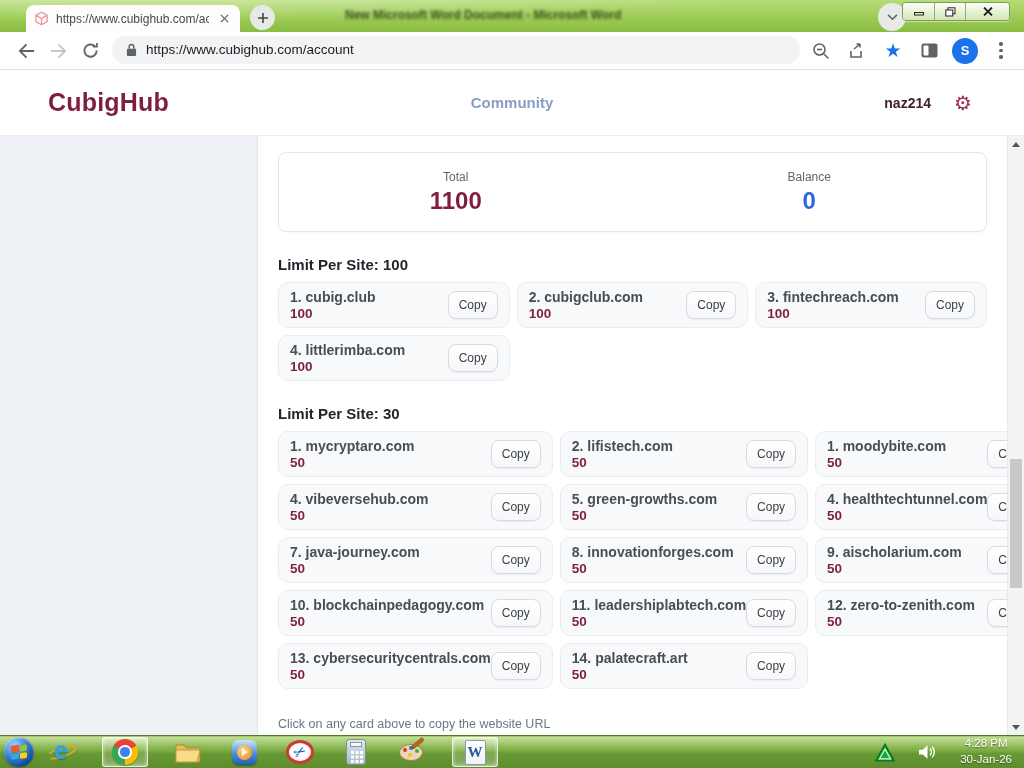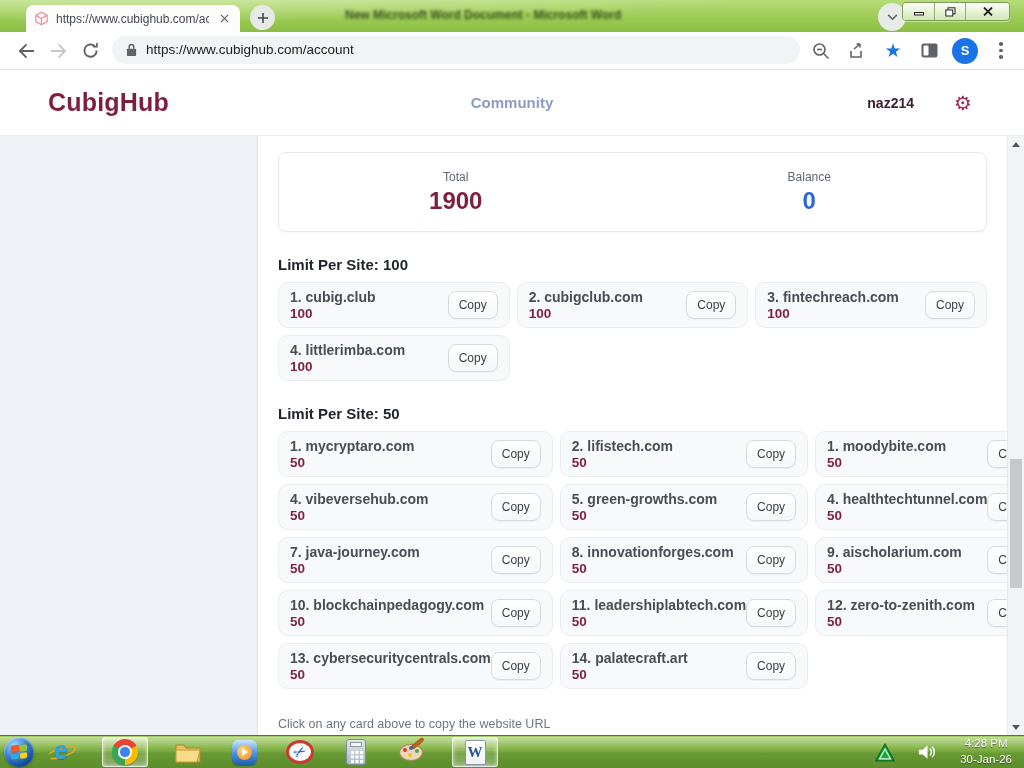--- a/index.html
+++ b/index.html
@@ -43,21 +43,21 @@
     color:#fff; font-size:13px; font-weight:bold; display:flex; align-items:center; justify-content:center; }
   .dots { display:flex; flex-direction:column; gap:3px; }
   .dots i { width:3.5px; height:3.5px; border-radius:50%; background:#5f6368; }
 
   
   .site-header { position:relative; height:66px; background:#fff; border-bottom:1px solid #ecedf0;
     display:flex; align-items:center; }
   .logo { position:absolute; left:48px; font-size:25px; font-weight:800; color:var(--accent-maroon,#7e1f3e); letter-spacing:.2px; }
   .nav-community { position:absolute; left:0; right:0; text-align:center; font-size:15px; font-weight:600;
     color:var(--nav-gray,#8b9cc3); }
-  .username { position:absolute; right:110px; font-size:14px; font-weight:700; color:#3f2030; }
+  .username { position:absolute; right:93px; font-size:14px; font-weight:700; color:#3f2030; }
   .gear { position:absolute; right:52px; font-size:20px; font-weight:bold; line-height:1;
     color:#9c2a52; font-family:"DejaVu Sans",sans-serif; }
 
   
   .page-body { display:flex; height:599px; background:#fff; }
   .left-panel { width:258px; background:#eef1f6; border-right:1px solid #e2e6ec; flex:0 0 auto; }
   .main { flex:1; padding:0 20px; overflow:hidden; }
 
   .summary-card { margin-top:16px; height:80px; border:1px solid #e4e7ec; border-radius:8px;
     display:flex; background:#fff; box-shadow:0 1px 2px rgba(20,30,50,.03); }
@@ -271,21 +271,21 @@
     <div class="gear">⚙</div>
   </div>
 
   <div class="page-body">
     <div class="left-panel"></div>
     <div class="main">
 
       <div class="summary-card">
         <div class="summary-half">
           <div class="summary-label">Total</div>
-          <div class="summary-value total-value">1900</div>
+          <div class="summary-value total-value">1100</div>
         </div>
         <div class="summary-half">
           <div class="summary-label">Balance</div>
           <div class="summary-value balance-value">0</div>
         </div>
       </div>
 
       <div class="section-heading">Limit Per Site: 100</div>
       <div class="cards-grid">
           <div class="site-card">
@@ -311,21 +311,21 @@
   </div>
           <div class="site-card">
     <div class="site-info">
       <div class="site-name">4. littlerimba.com</div>
       <div class="site-limit">100</div>
     </div>
     <button class="copy-btn">Copy</button>
   </div>
         </div>
 
-      <div class="section-heading">Limit Per Site: 50</div>
+      <div class="section-heading">Limit Per Site: 30</div>
       <div class="cards-grid">
           <div class="site-card">
     <div class="site-info">
       <div class="site-name">1. mycryptaro.com</div>
       <div class="site-limit">50</div>
     </div>
     <button class="copy-btn">Copy</button>
   </div>
           <div class="site-card">
     <div class="site-info">

